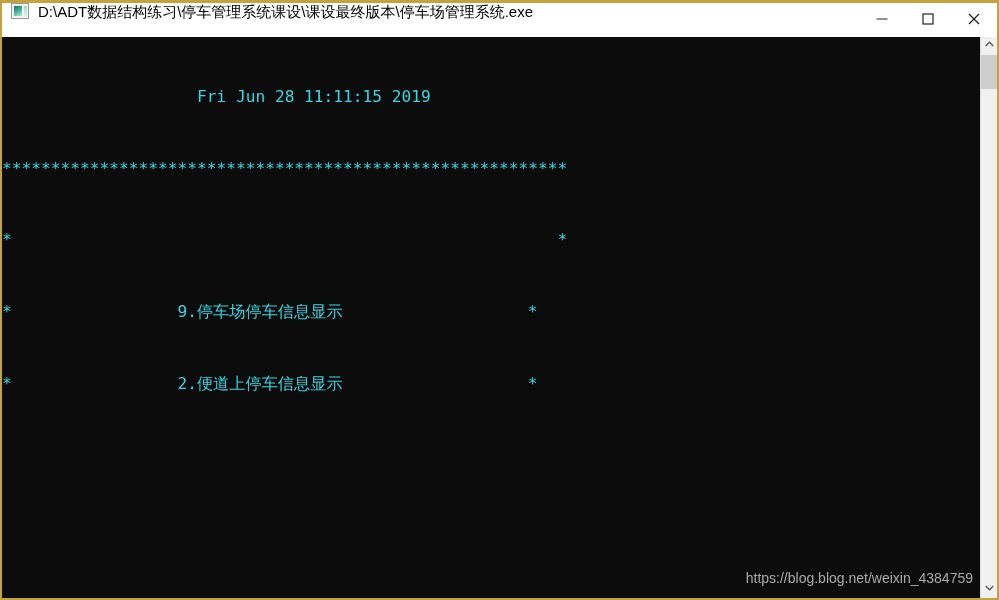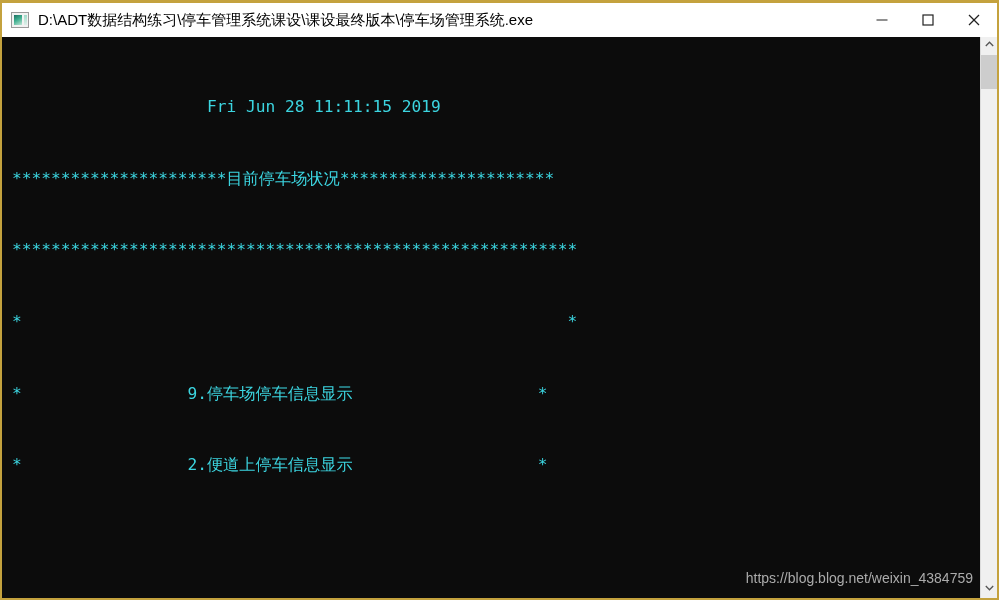--- a/index.html
+++ b/index.html
@@ -21,21 +21,21 @@
     overflow: hidden;
   }
   
   #titlebar {
     position: absolute;
     left: 0; top: 0;
     right: 0;
     height: 34px;
     background: #ffffff;
     display: flex;
-    align-items: center;
+    align-items: flex-start;
   }
   #app-icon {
     width: 18px; height: 16px;
     margin-left: 9px; margin-right: 9px;
     flex: 0 0 auto;
     background: #f2f2f2;
     border: 1px solid #9a9a9a;
     position: relative;
     display: block;
   }
@@ -104,21 +104,21 @@
     left: 0; top: 18px;
     width: 17px; height: 34px;
     background: #cdcdcd;
   }
   
   #screen {
     position: absolute;
     left: 0; top: 0;
     width: 966px;
     height: 100%;
-    padding: 10px;
+    padding: 0;
     color: #3cd5e0;
     font-family: "DejaVu Sans Mono", "Liberation Mono", monospace;
     font-size: 16.2px;
     line-height: 23.9px;
     white-space: pre;
     letter-spacing: 0px;
     overflow: hidden;
   }
   .line { height: 23.9px; white-space: pre; }
   #watermark {
@@ -157,21 +157,20 @@
         <line x1="1.5" y1="1.5" x2="11.5" y2="11.5" stroke="#222" stroke-width="1.2"></line>
         <line x1="11.5" y1="1.5" x2="1.5" y2="11.5" stroke="#222" stroke-width="1.2"></line>
       </svg>
     </button>
   </div>
 
   <div id="console">
 
     <div id="screen">
       <div class="line">                    Fri Jun 28 11:11:15 2019</div>
-      <div class="line">**********************目前停车场状况**********************</div>
       <div class="line">**********************************************************</div>
       <div class="line">*                                                        *</div>
       <div class="line">*                 9.停车场停车信息显示                   *</div>
       <div class="line">*                 2.便道上停车信息显示                   *</div>
       
       
       
       
       
       

